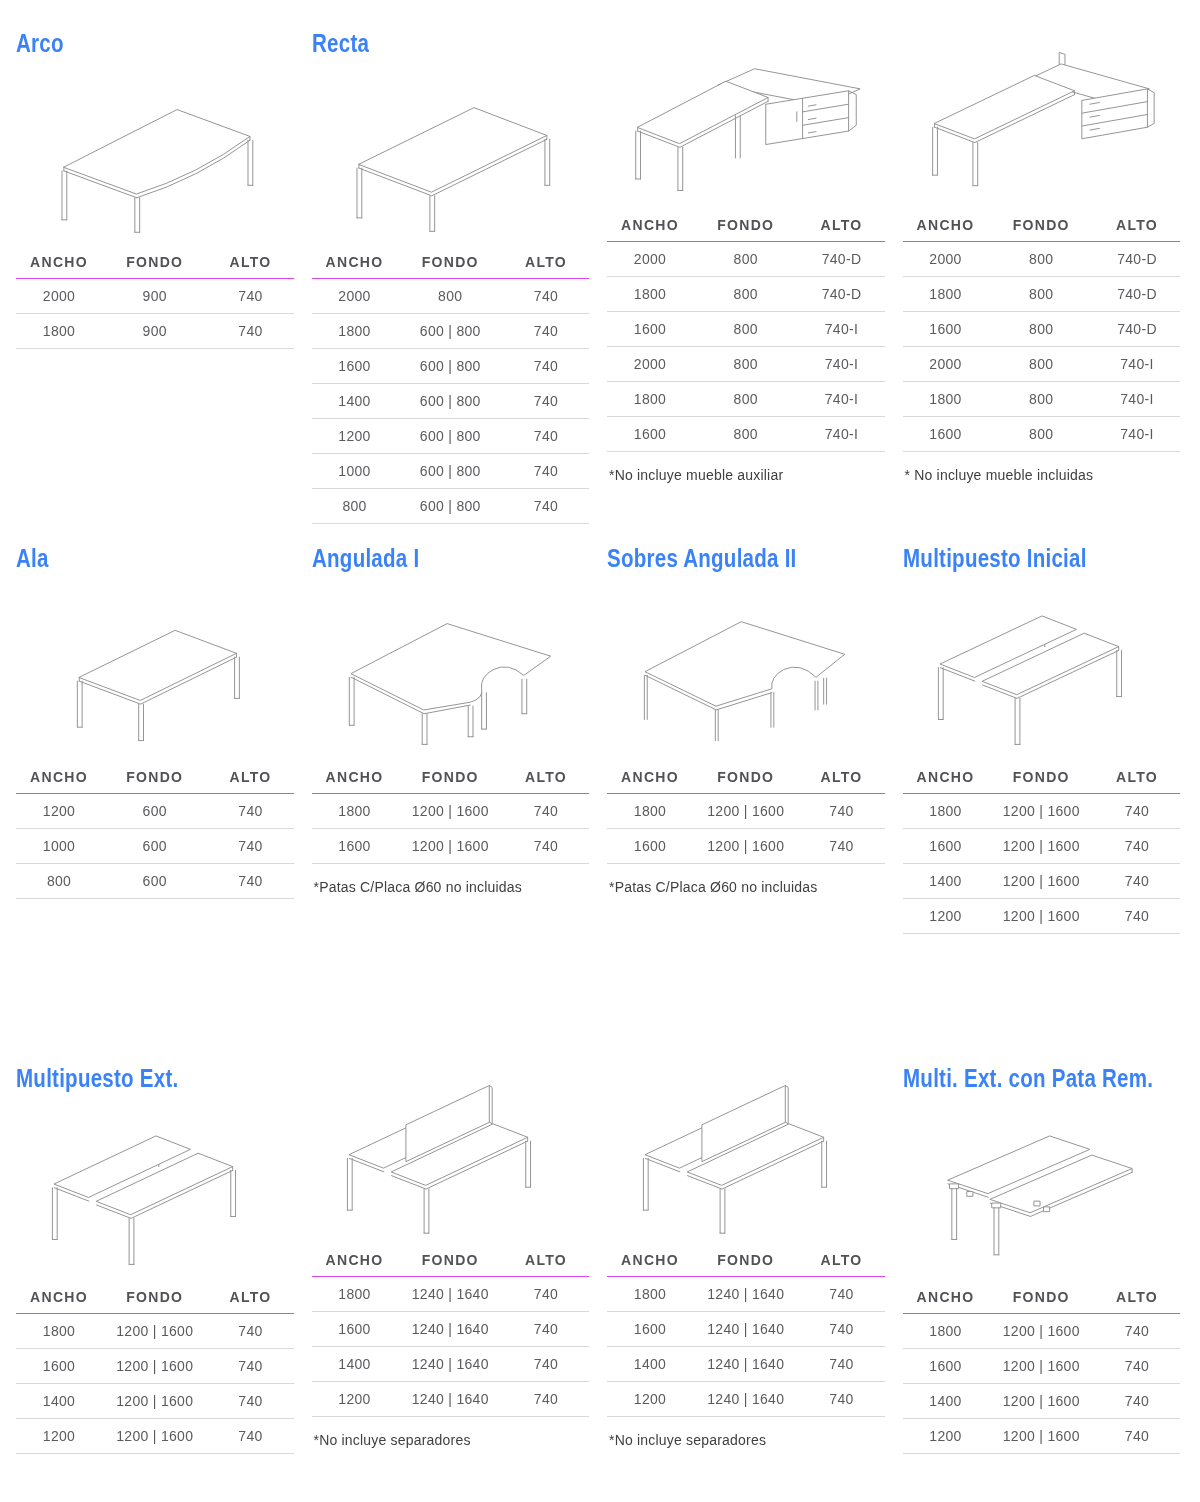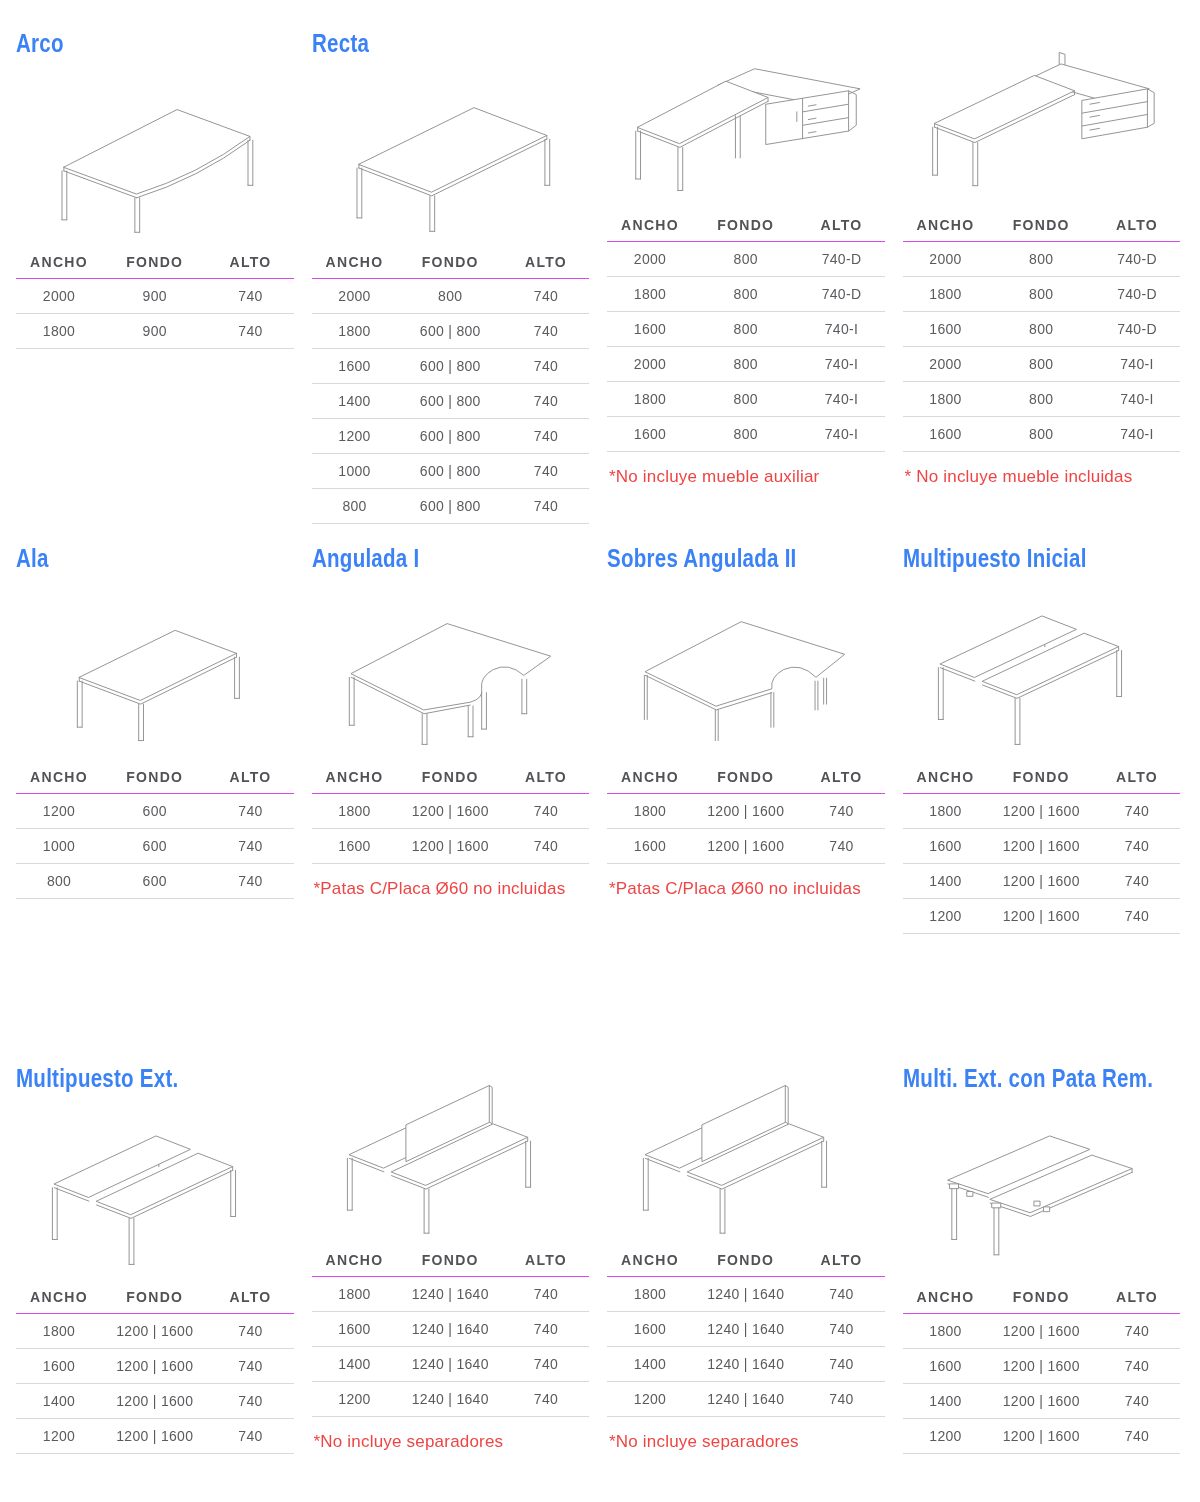--- a/index.html
+++ b/index.html
@@ -21,21 +21,21 @@
   table.specs col.c2{width:38%;}
   table.specs col.c3{width:31%;}
   table.specs th{
     font-size:14px;font-weight:700;color:#515256;letter-spacing:1.3px;
     text-align:center;padding:4px 0 8px 0;border-bottom:1px solid #d946ef;
   }
   table.specs td{
     font-size:14px;color:#5a5b5e;text-align:center;height:32px;
     border-bottom:1px solid #d9d9db;letter-spacing:0.3px;
   }
-  .footnote{font-size:17px;color:#ef4444;margin-top:15px;padding-left:2px;letter-spacing:0.2px;}
+  .footnote{font-size:14px;color:#404040;margin-top:15px;padding-left:2px;letter-spacing:0.2px;}
   svg.illu{display:block;}
 </style>
 </head>
 <body>
 
 <main id="grid" class="grid">
     <section class="product">
       <h2 class="title"><span class="t">Arco</span></h2>
       <div class="figure">
         <svg class="illu" viewBox="0 0 250 170" width="240" height="163">

